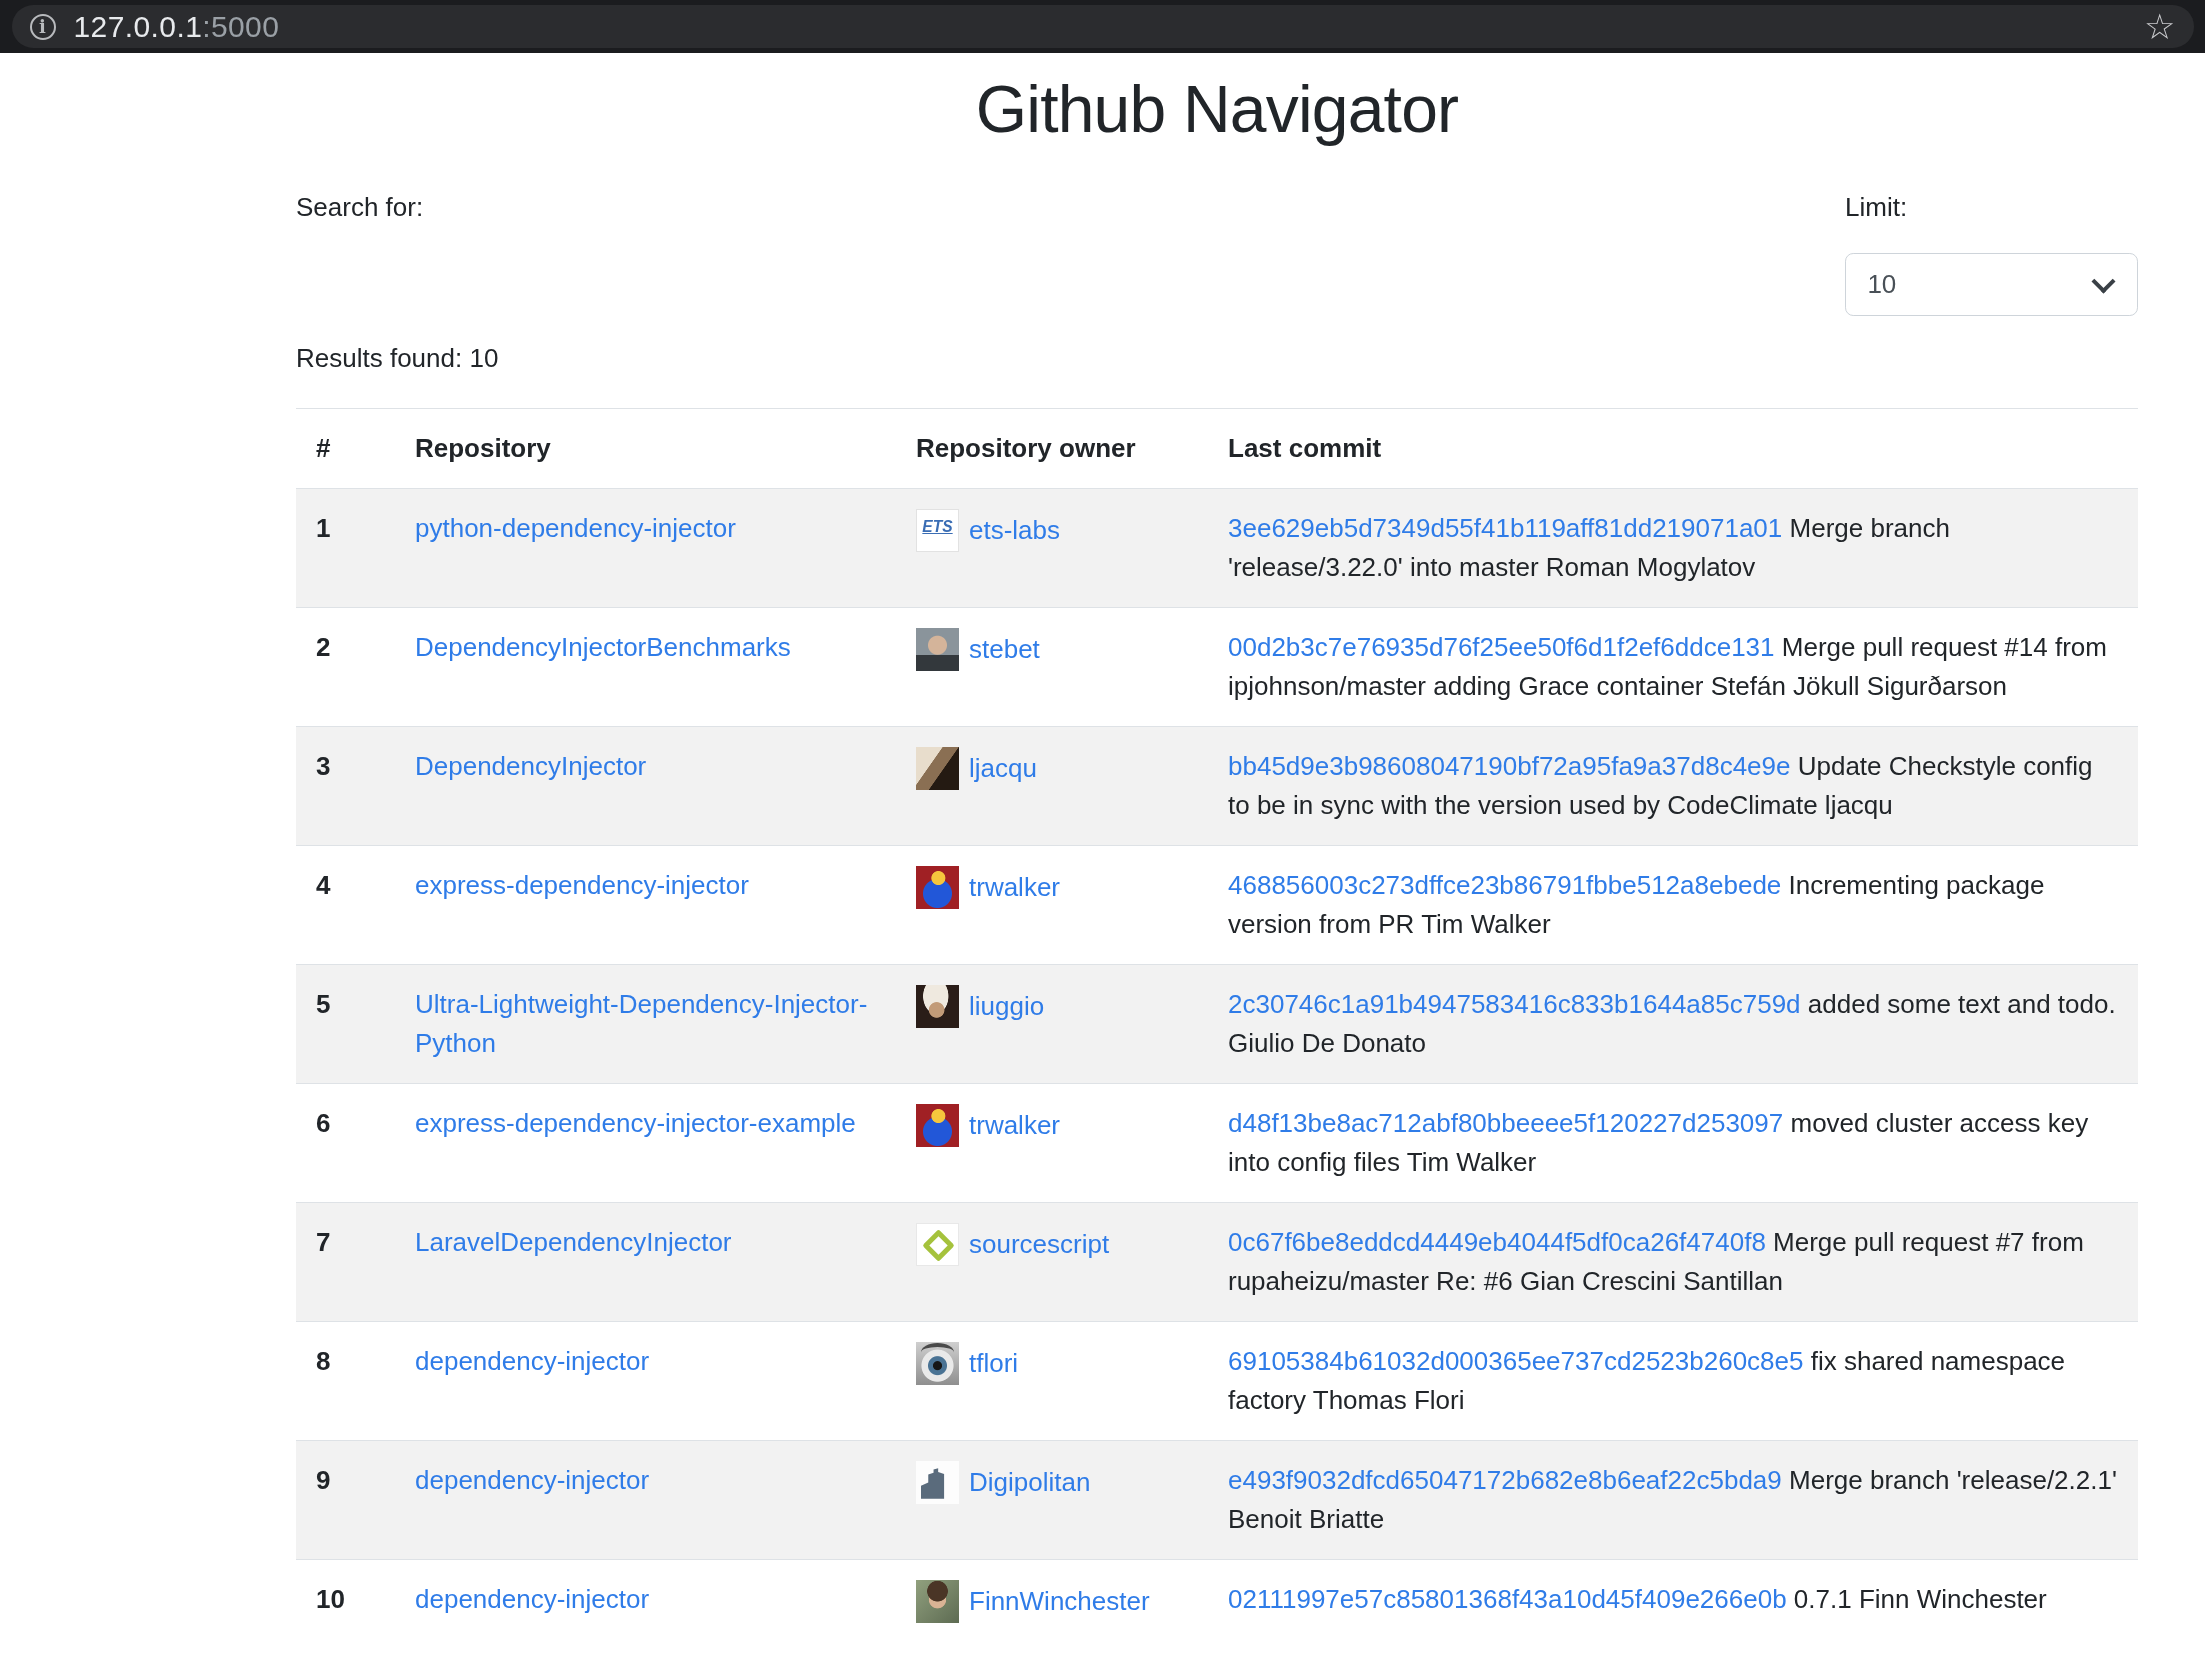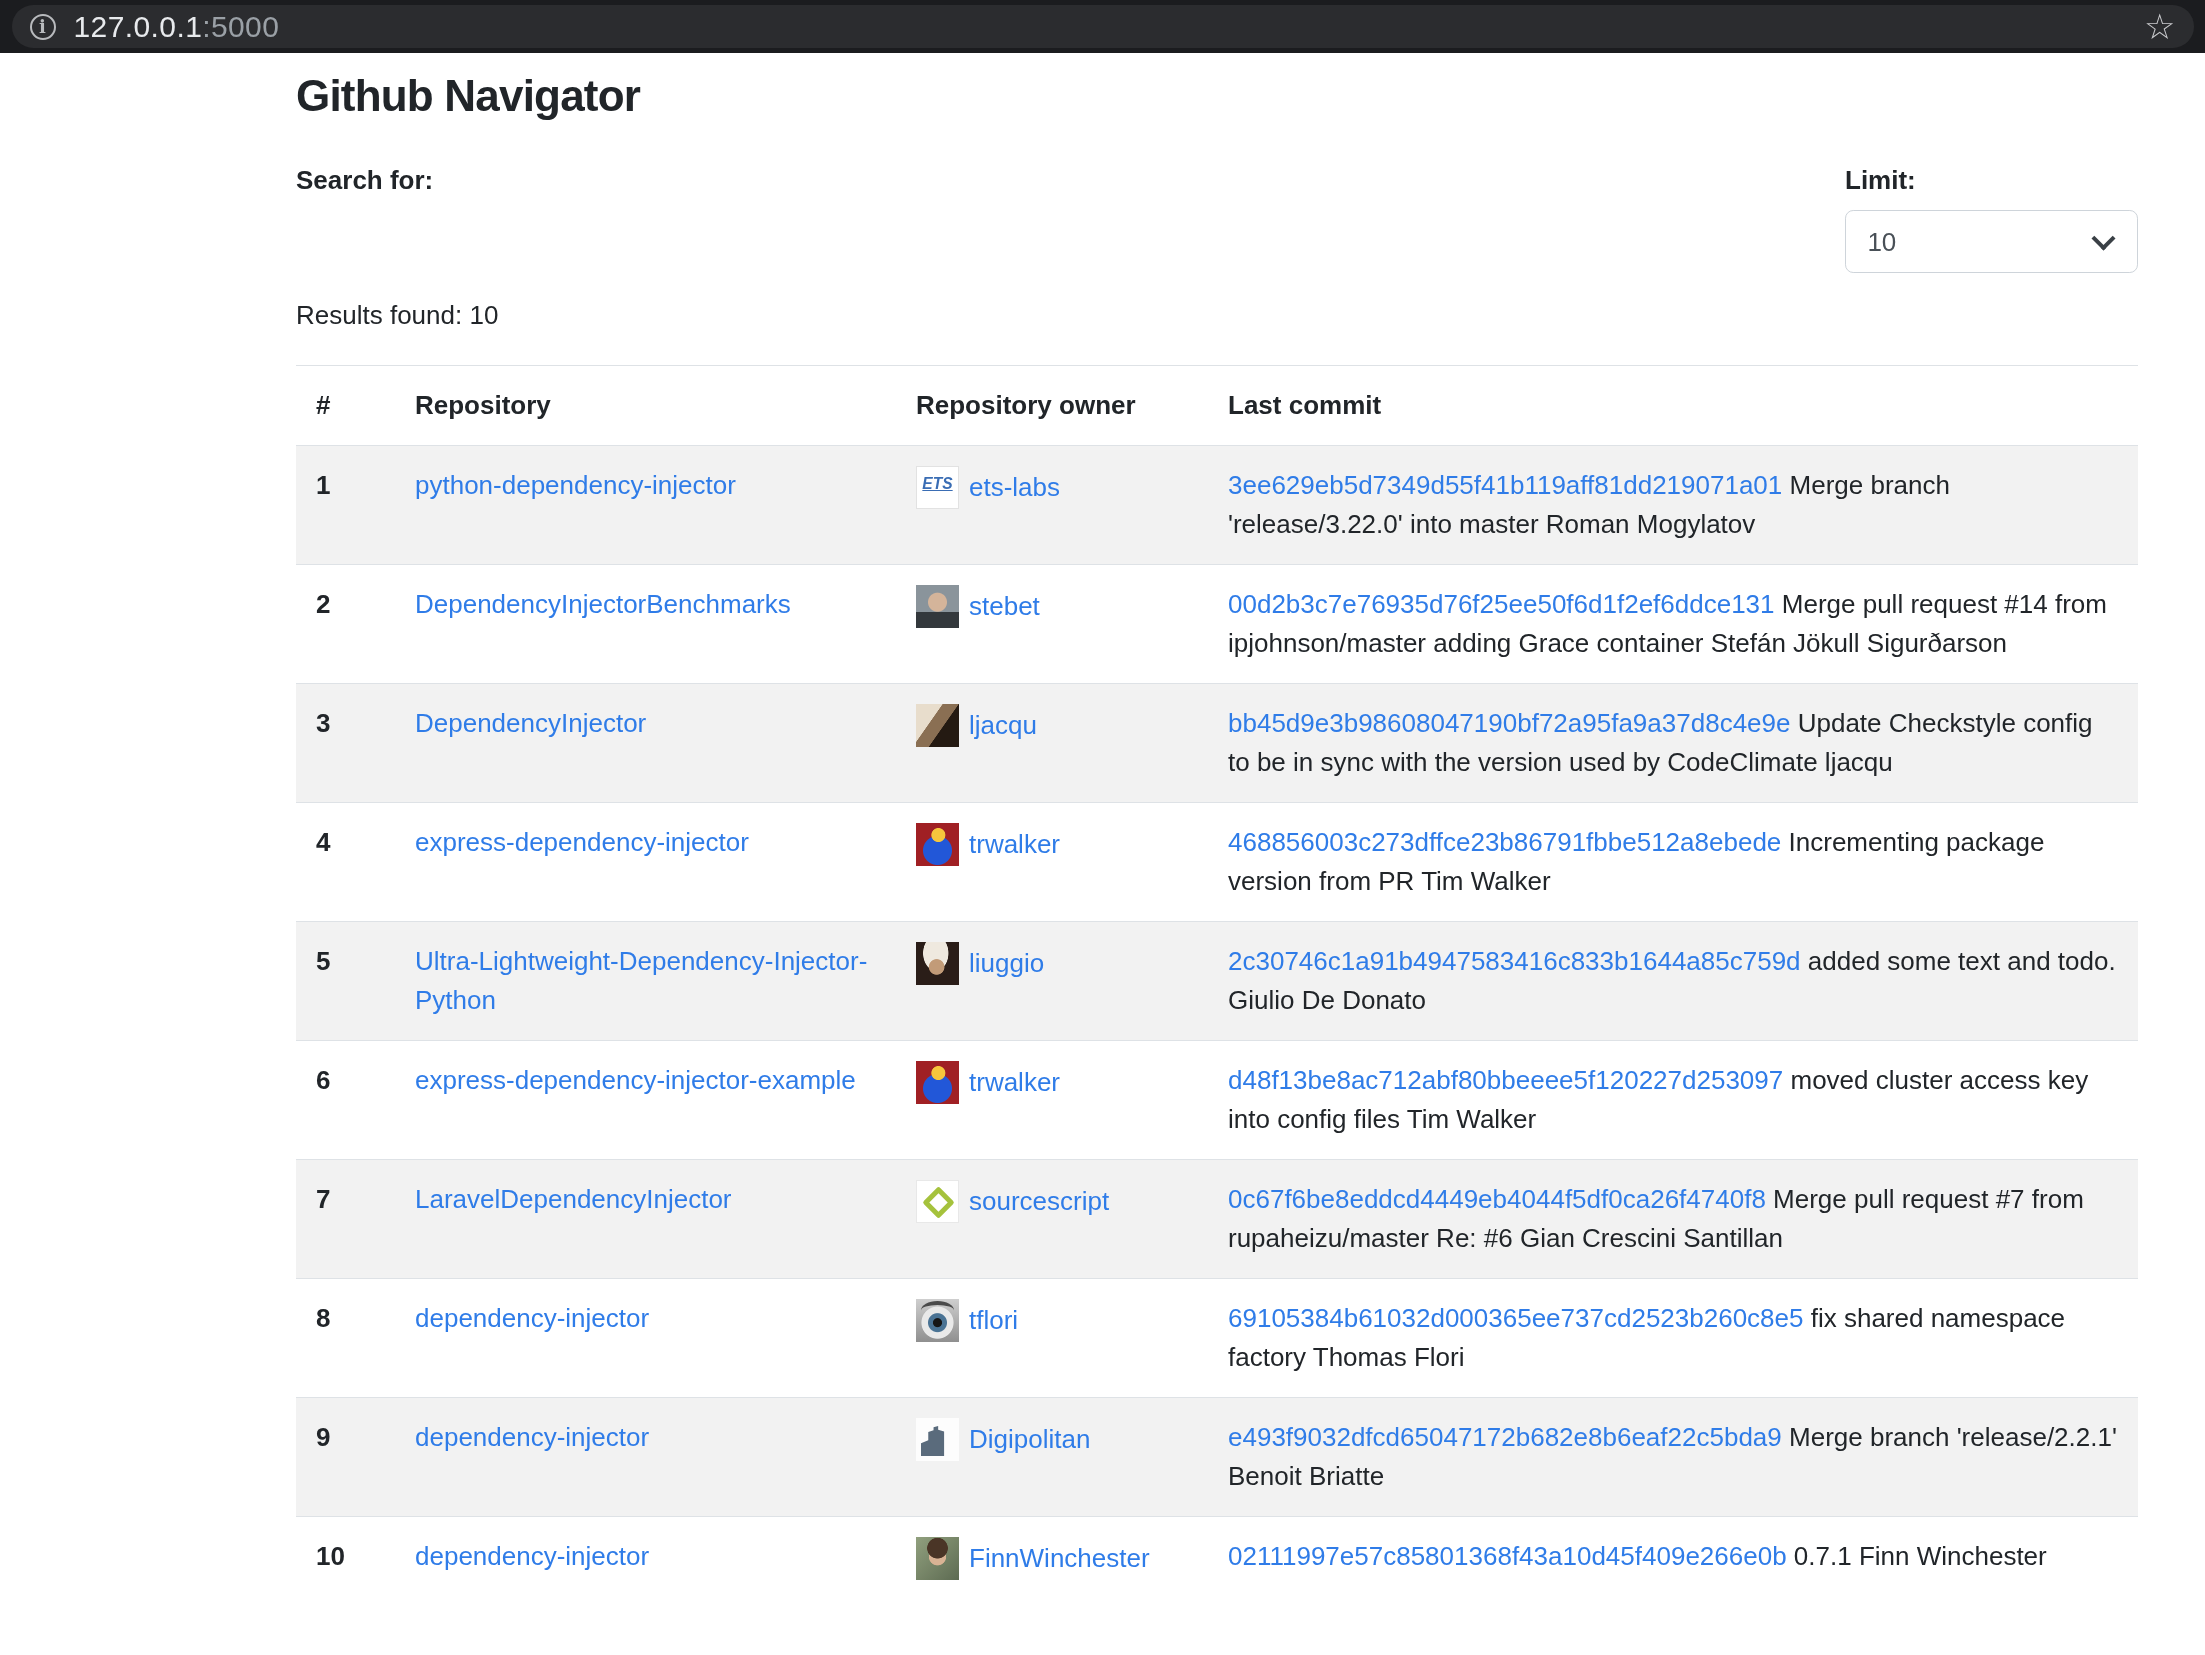--- a/index.html
+++ b/index.html
@@ -21,26 +21,26 @@
     width:26px;height:26px;border:2.5px solid #b8babd;border-radius:50%;
     color:#b8babd;font-size:18px;font-weight:700;line-height:21.4px;text-align:center;
     box-sizing:border-box;flex:0 0 auto;font-family:"DejaVu Serif",serif;
   }
   .url-text{margin-left:18px;font-size:30px;color:#e8eaed;letter-spacing:0.4px;}
   .url-port{color:#9aa0a6;}
   .star{margin-left:auto;color:#c9cacd;font-size:35px;line-height:1;cursor:pointer;}
 
   
   .page{margin-left:296px;width:1842px;padding-top:16.5px;}
-  h1{font-size:44px;font-weight:700;margin:0;line-height:1.2;letter-spacing:-0.8px;}
+  h1{font-size:66px;font-weight:400;margin:0;line-height:1.2;letter-spacing:-0.8px;text-align:center;}
 
   .search-row{display:flex;gap:20px;margin-top:39px;}
   .search-col{flex:1 1 auto;}
   .limit-col{flex:0 0 293px;}
-  .field-label{display:block;margin-bottom:10px;font-weight:bold;}
+  .field-label{display:block;margin-bottom:26px;}
   .text-input{
     width:100%;height:63px;box-sizing:border-box;
     border:1.6px solid #ced4da;border-radius:8.2px;
     padding:0 21.4px;font-size:26px;color:#495057;
     font-family:inherit;background:#fff;outline:none;
   }
   .select-wrap{position:relative;}
   .limit-select{
     width:100%;height:63px;box-sizing:border-box;
     border:1.6px solid #ced4da;border-radius:8.2px;

